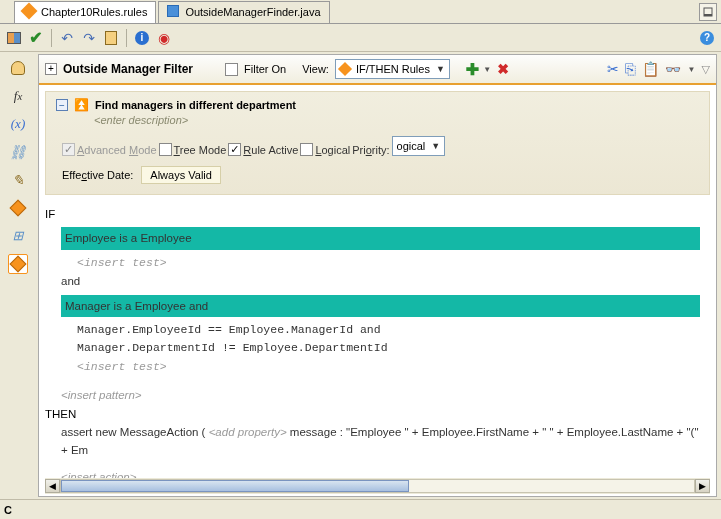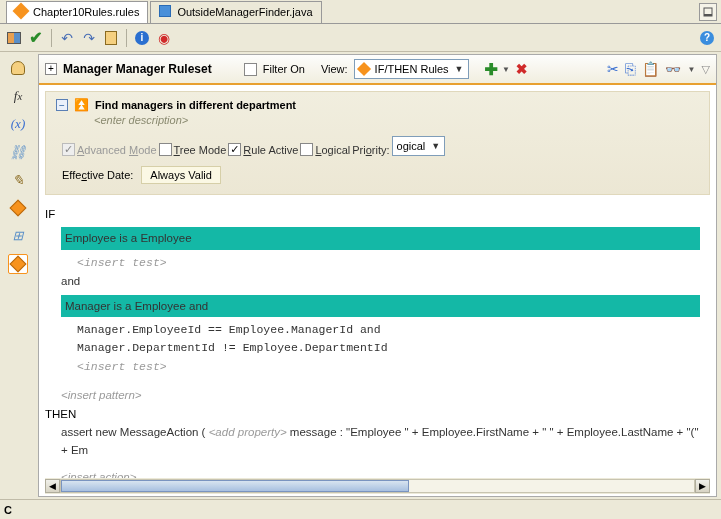--- a/index.html
+++ b/index.html
@@ -1,19 +1,19 @@
 <!DOCTYPE html>
 <html><head>
 <meta charset="utf-8">
 <style>
   * { box-sizing: border-box; margin: 0; padding: 0; }
   body { font-family: Tahoma, Arial, sans-serif; font-size: 11px; background: #ece9d8; width: 721px; height: 519px; overflow: hidden; }
   
   
-  .tab-bar { display: flex; align-items: center; background: #ece9d8; height: 24px; padding-left: 6px; border-bottom: 1px solid #999; }
+  .tab-bar { display: flex; align-items: center; background: #ece9d8; height: 24px; padding-left: 14px; border-bottom: 1px solid #999; }
   .tab { display: flex; align-items: center; height: 22px; padding: 0 8px; border: 1px solid #999; border-bottom: none; background: #fff; margin-right: 2px; cursor: pointer; }
   .tab.inactive { background: #ece9d8; }
   .tab .icon { width: 14px; height: 14px; margin-right: 4px; }
   .tab-spacer { flex: 1; }
   .min-btn { width: 18px; height: 18px; border: 1px solid #999; background: #f5f3e8; margin-right: 4px; cursor: pointer; display: flex; align-items: center; justify-content: center; font-size: 10px; }
   
   .diamond-orange { display:inline-block; width:12px; height:12px; background:#f7931e; transform:rotate(45deg); }
   .java-icon { display:inline-block; width:12px; height:12px; background:#4a90d9; border:1px solid #2a6bb5; }
   
   
@@ -161,21 +161,21 @@
       </div>
     <div class="side-item" style="background:#fff;border:1px solid #f7931e;border-radius:2px;">
         <span class="side-diamond"></span>
       </div>
   </div>
 
   <div class="main-editor">
 
     <div class="ruleset-hdr">
       <span class="expand-sq">+</span>
-      <span class="ruleset-title">Manager Manager Ruleset</span>
+      <span class="ruleset-title">Outside Manager Filter</span>
       <span class="hdr-spacer" style="flex:0 0 20px"></span>
       <span class="checkbox"></span>
       <span>Filter On</span>
       <span style="margin-left:10px">View:</span>
       <div class="select-box">
         <span style="display:inline-block;width:10px;height:10px;background:#f7931e;transform:rotate(45deg);margin-right:6px;"></span>
         <span>IF/THEN Rules</span>
         <span class="dd">▼</span>
       </div>
       <div class="hdr-icons">

